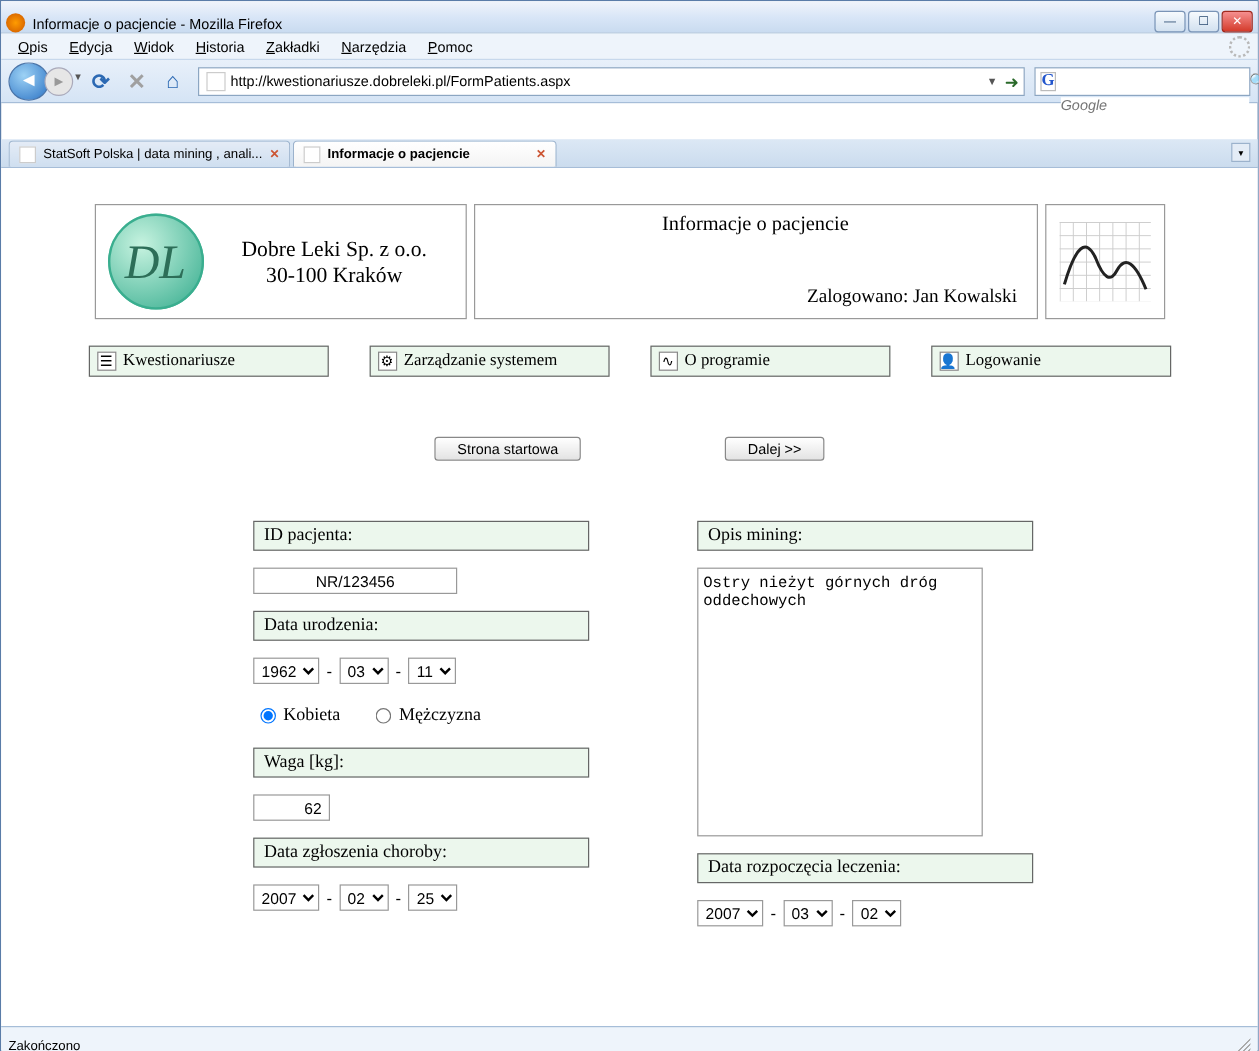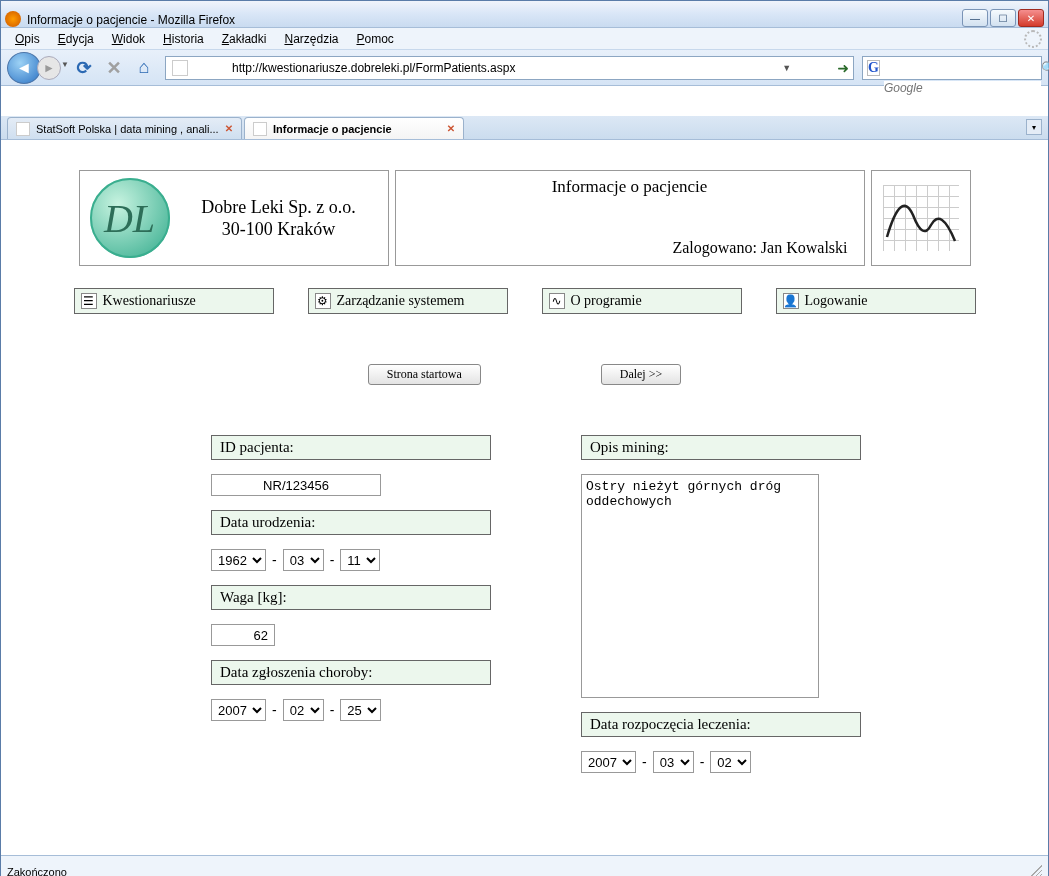--- a/index.html
+++ b/index.html
@@ -101,21 +101,20 @@
 .home-icon { color: #2c69b3; }
 .urlbar {
   flex: 1;
   height: 24px;
   border: 1px solid #8ca6c2;
   background: #fff;
   display: flex;
   align-items: center;
   padding: 0 2px;
   margin: 0 4px;
-  gap: 40px;
 }
 .urlbar .page-icon {
   width: 16px; height: 16px; margin: 0 4px;
   border: 1px solid #ccc; background: #fff;
 }
 .urlbar input {
   flex: 1; border: none; outline: none; font-size: 12px;
 }
 .urlbar .go { color: #2a6a2a; font-size: 14px; margin: 0 2px;}
 .urlbar .dd { font-size: 9px; color: #555; margin: 0 4px;}
@@ -231,21 +230,21 @@
 }
 .nav-box .ni { width:16px; height:16px; display:inline-flex; align-items:center; justify-content:center; font-size:12px; border:1px solid #888; background:#fff;}
 
 .btn-row { display:flex; gap: 120px; justify-content:center; margin-bottom: 50px;}
 button.form-btn {
   padding: 2px 18px;
   background: linear-gradient(to bottom, #fff, #e3e3e3);
   border: 1px solid #888;
   border-radius: 3px;
   font-size: 12px;
-  font-family: Liberation Serif, serif;
+  font-family: Liberation Sans, sans-serif;
   cursor:pointer;
 }
 
 .form-grid {
   display: grid;
   grid-template-columns: 280px 280px;
   column-gap: 90px;
   row-gap: 14px;
   margin-left: 160px;
 }
@@ -412,20 +411,30 @@
 
         <div class="section-header">Data urodzenia:</div>
         <div class="date-row">
           <select class="sel"><option>1962</option></select>
           <span class="dash">-</span>
           <select class="sel"><option>03</option></select>
           <span class="dash">-</span>
           <select class="sel"><option>11</option></select>
         </div>
 
+        <div class="radio-row">
+          <label>
+              <input type="radio" name="sex" checked="" style=""> 
+              <span>Kobieta</span>
+            </label>
+          <label>
+              <input type="radio" name="sex" style=""> 
+              <span>Mężczyzna</span>
+            </label>
+        </div>
 
         <div class="section-header">Waga [kg]:</div>
         <input class="text-input num-input" type="text" value="62" style="">
 
         <div class="section-header">Data zgłoszenia choroby:</div>
         <div class="date-row">
           <select class="sel"><option>2007</option></select>
           <span class="dash">-</span>
           <select class="sel"><option>02</option></select>
           <span class="dash">-</span>

